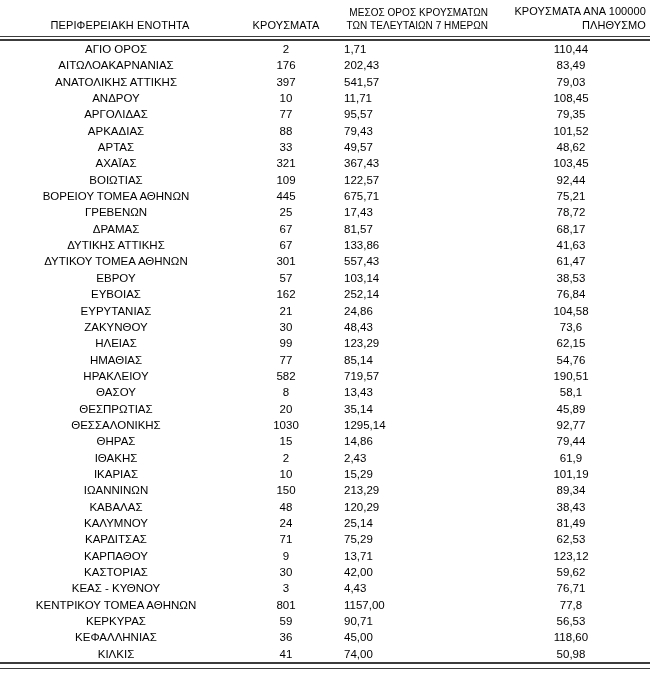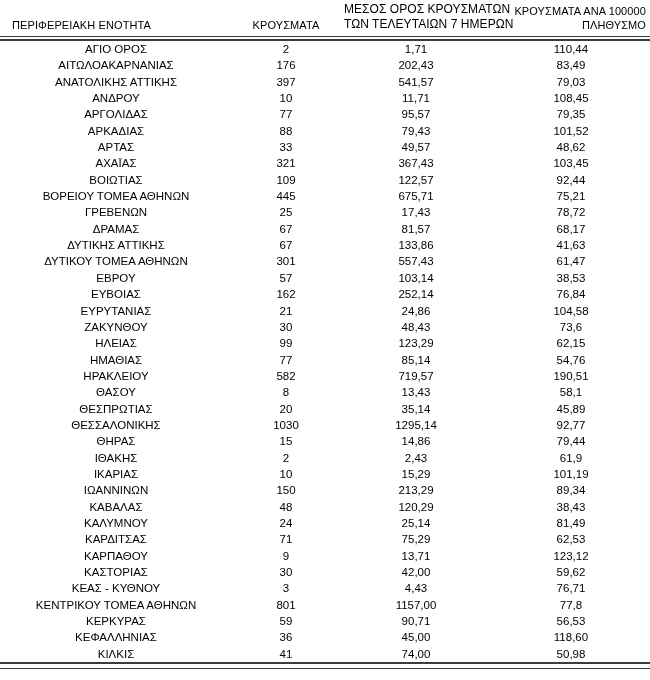--- a/index.html
+++ b/index.html
@@ -38,34 +38,34 @@
 
   
   thead th {
     font-weight: normal;
     vertical-align: bottom;
     padding: 0 4px 3px 4px;
     line-height: 1.28;
     height: 36px;
   }
   th.h-region {
-    text-align: left;
+    text-align: center;
     padding-left: 12px;
     font-size: 11px;
     letter-spacing: 0.1px;
   }
   th.h-cases {
     text-align: center;
     font-size: 11px;
     letter-spacing: 0.1px;
     margin-top: 28px;
   }
   th.h-avg {
-    text-align: center;
-    font-size: 12px;
+    text-align: right;
+    font-size: 10px;
     letter-spacing: 0.05px;
   }
   th.h-per100 {
     text-align: right;
     font-size: 11px;
     letter-spacing: 0.1px;
   }
   th .hline { display: block; white-space: nowrap; }
 
   
@@ -82,21 +82,21 @@
   tbody td {
     padding: 0 4px;
     height: 16.35px;
     line-height: 16.35px;
     font-size: 11.5px;
     white-space: nowrap;
     overflow: hidden;
   }
   td.d-region { text-align: center; font-size: 11.5px; }
   td.d-cases  { text-align: center; }
-  td.d-avg    { text-align: center; }
+  td.d-avg    { text-align: left; }
   td.d-per100 { text-align: center; margin-top: 44px; }
 
   
   tbody tr.rule-row-bottom td {
     padding: 0;
     height: 5px;
     line-height: 0;
     font-size: 0;
     border-top: 2px solid #3c3c3c;
     border-bottom: 1px solid #3c3c3c;

